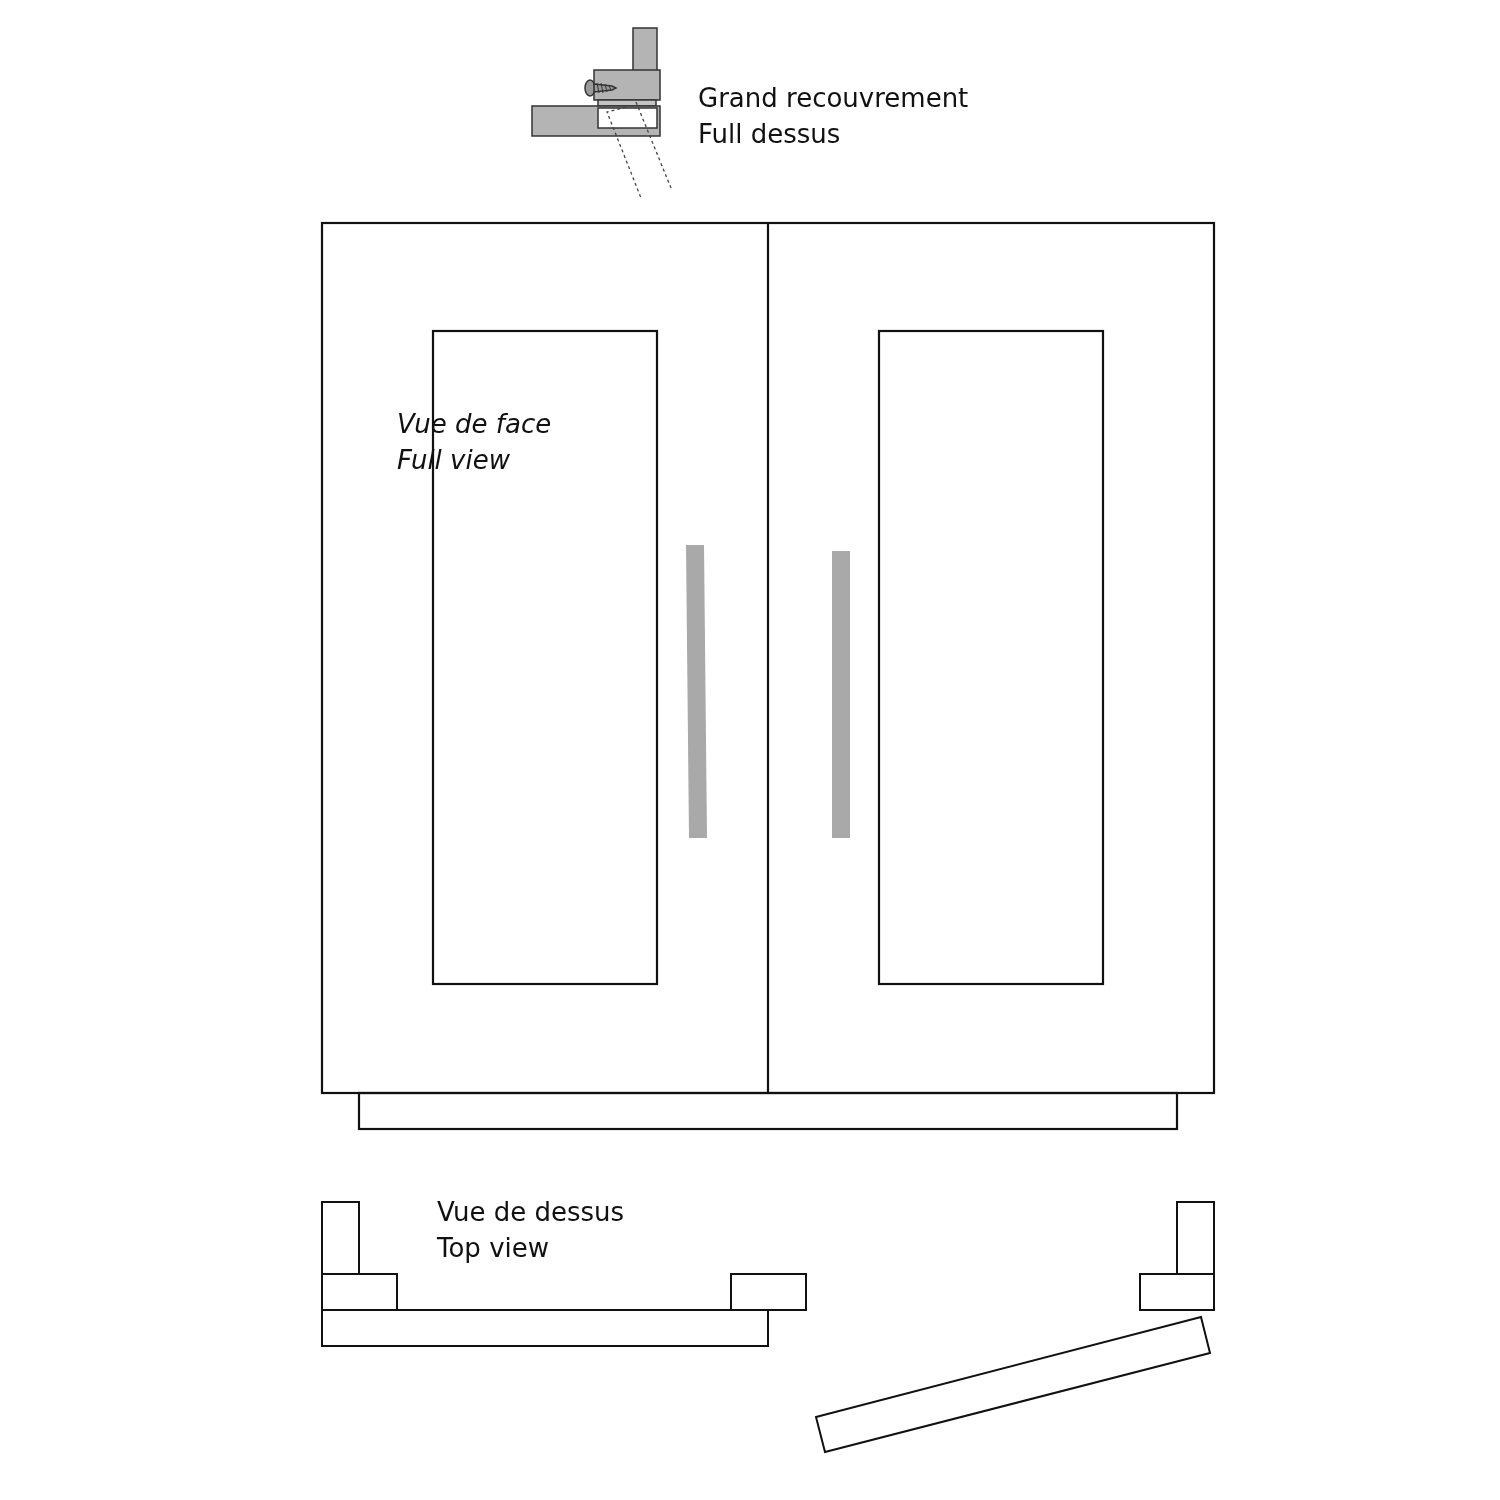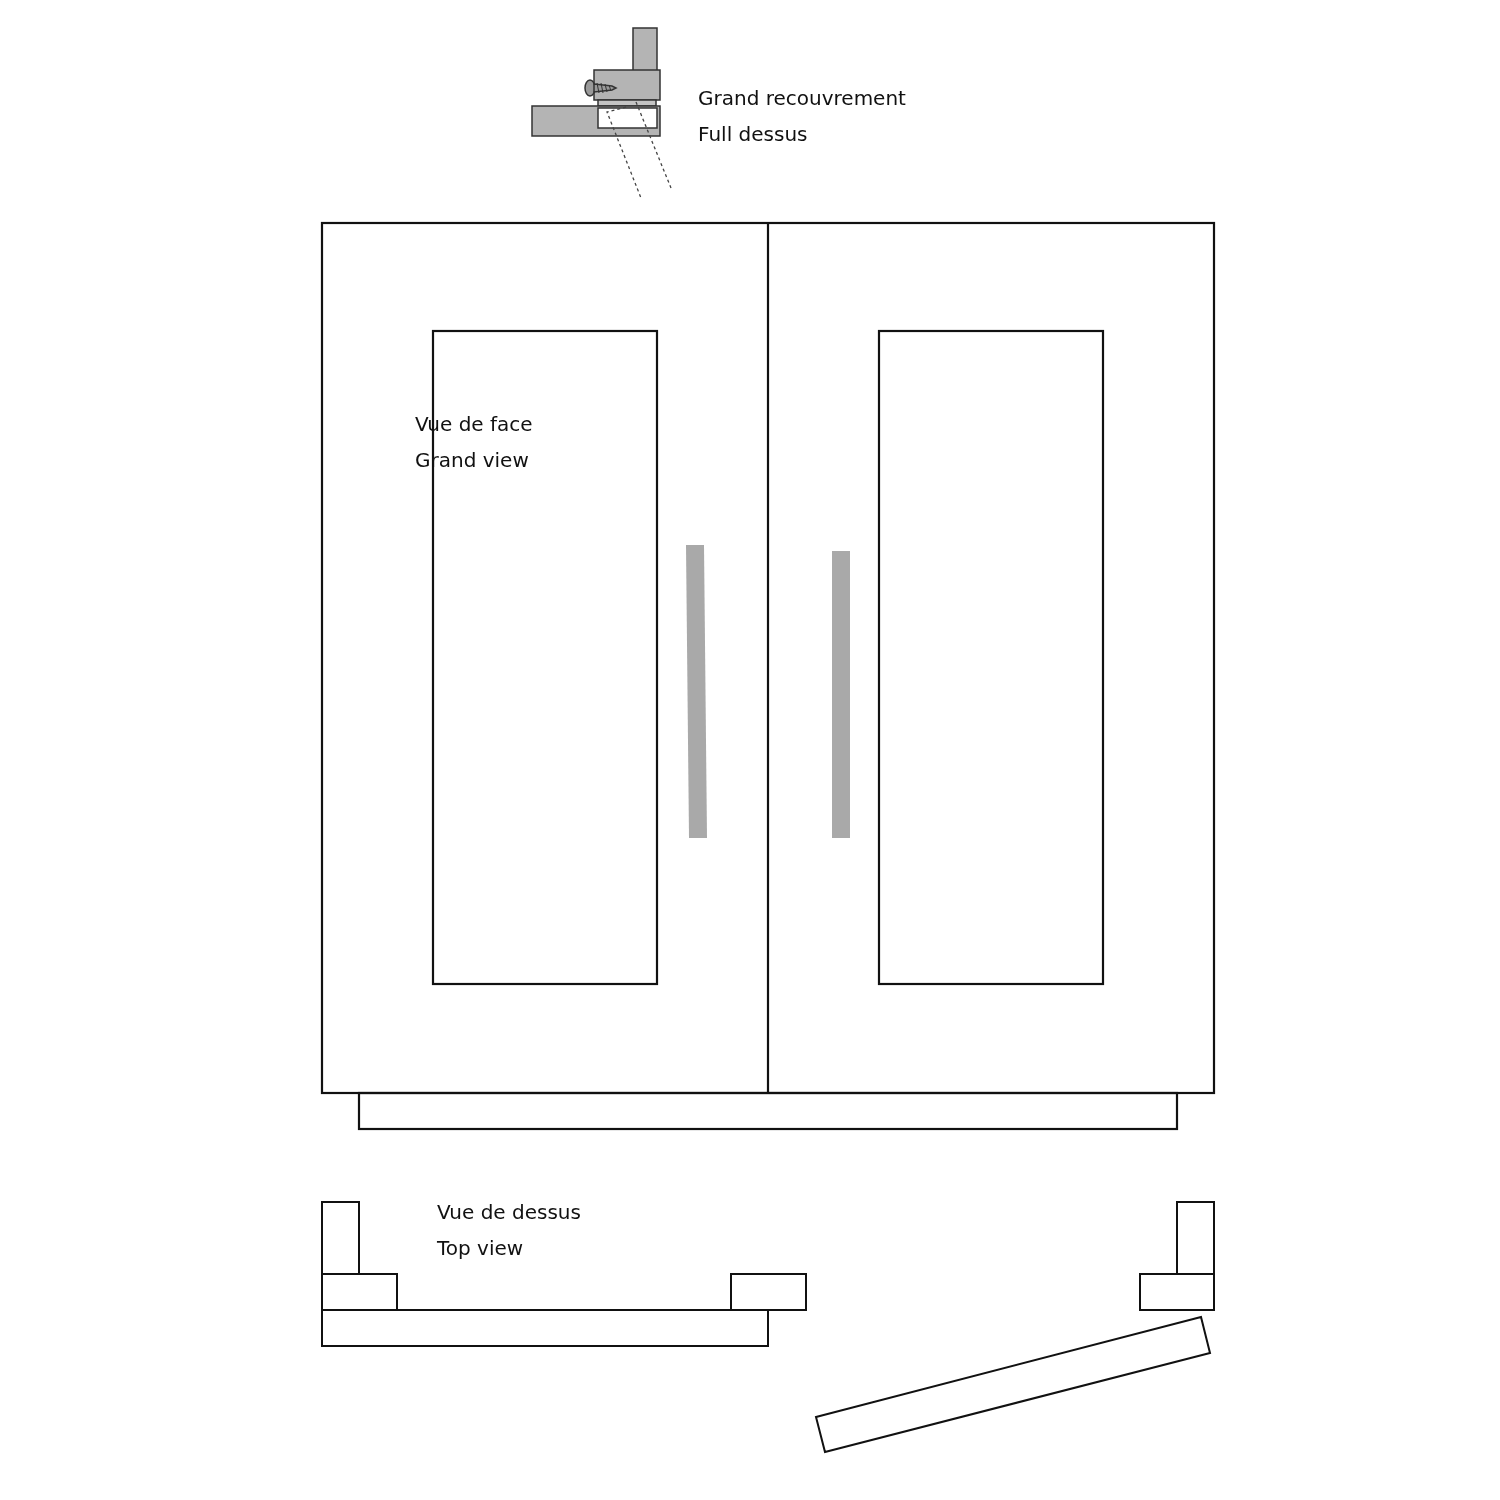--- a/index.html
+++ b/index.html
@@ -1,21 +1,21 @@
 <!DOCTYPE html>
 <html><head>
 <meta charset="utf-8">
 <style>
   html, body { margin: 0; padding: 0; background: #ffffff; }
   body { width: 1500px; height: 1500px; position: relative; overflow: hidden; }
   svg { position: absolute; left: 0; top: 0; }
   .label {
     position: absolute;
     font-family: "DejaVu Sans", "Liberation Sans", sans-serif;
-    font-size: 20px;
+    font-size: 26px;
     line-height: 36px;
     color: #111111;
     white-space: nowrap;
   }
   .label div { height: 36px; }
 </style>
 </head>
 <body>
 
 <svg width="1500" height="1500" viewBox="0 0 1500 1500" xmlns="http://www.w3.org/2000/svg">
@@ -54,21 +54,21 @@
     <rect x="1140" y="1274" width="74" height="36"></rect>
     <polygon points="816,1417 1201,1317 1210,1353 825,1452"></polygon>
   </g>
 </svg>
 
 <div class="label" style="left:698px; top:80px;">
   <div>Grand recouvrement</div>
   <div>Full dessus</div>
 </div>
 
-<div class="label" style="left:415px; top:406px;">
+<div class="label" style="left:397px; top:406px;font-style:italic;">
   <div>Vue de face</div>
-  <div>Grand view</div>
+  <div>Full view</div>
 </div>
 
 <div class="label" style="left:437px; top:1194px;">
   <div>Vue de dessus</div>
   <div>Top view</div>
 </div>
 
 </body></html>

